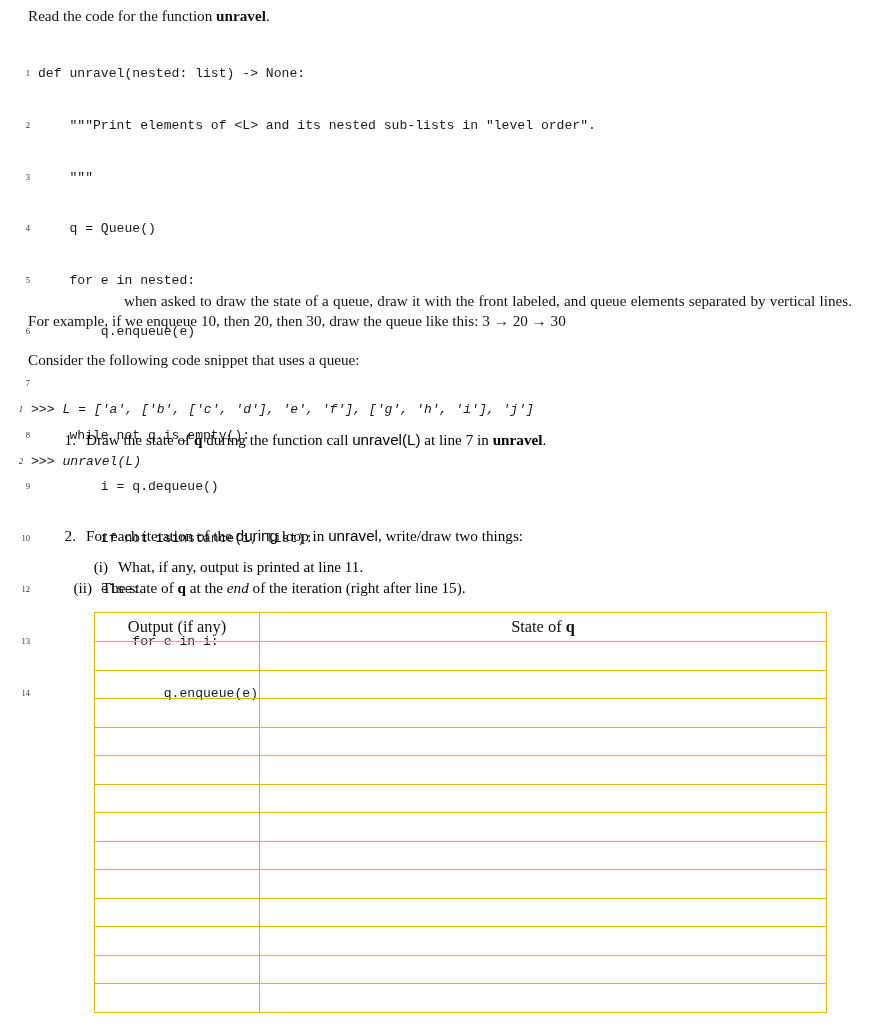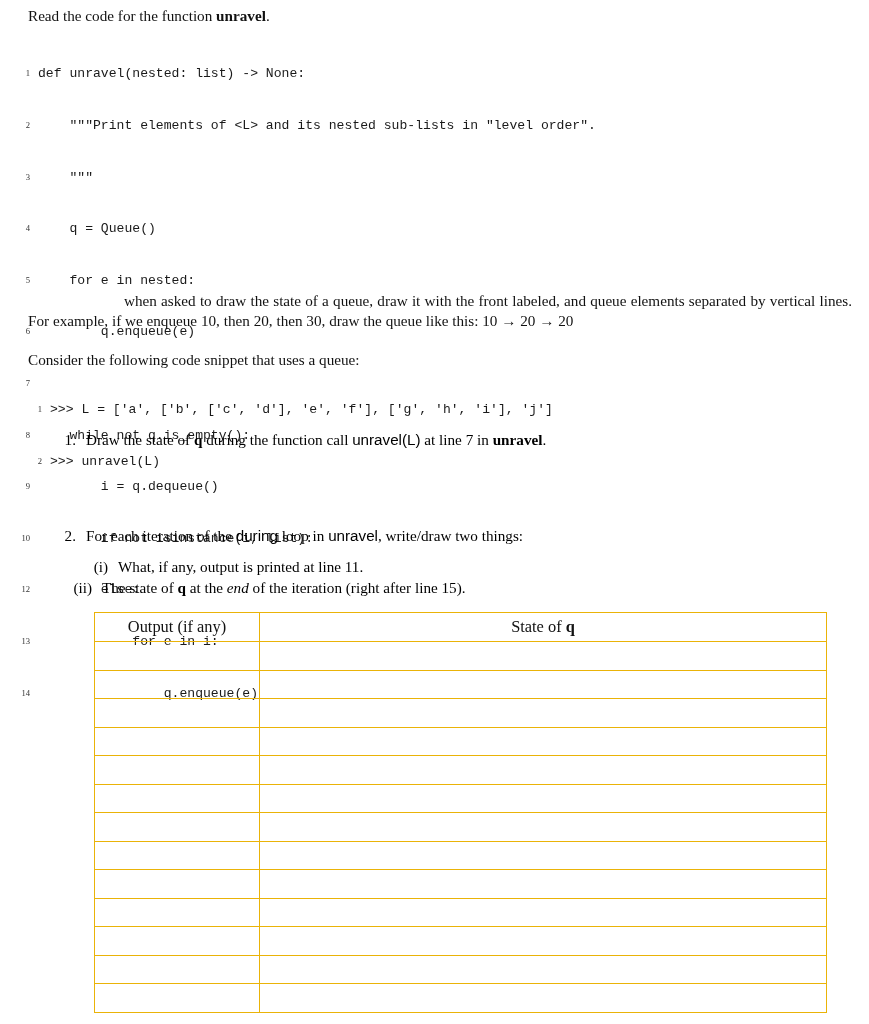--- a/index.html
+++ b/index.html
@@ -71,21 +71,21 @@
     position: relative;
     top: -1px;
   }
   .listing .code {
     display: inline-block;
     padding-left: 8px;
     white-space: pre;
   }
 
   #listing-unravel { left: 10px; top: 31px; }
-  #listing-snippet { left: 22px; top: 367px; }
+  #listing-snippet { left: 3px; top: 367px; font-style: italic; }
 
   
   .para {
     position: absolute;
     font-family: "Liberation Serif", "DejaVu Serif", serif;
     font-size: 15.2px;
     line-height: 19.6px;
     color: #111111;
   }
   #para-queue-note {
@@ -179,21 +179,21 @@
     <span class="row"><span class="lno">8</span><span class="code">    while not q.is_empty():</span></span>
     <span class="row"><span class="lno">9</span><span class="code">        i = q.dequeue()</span></span>
     <span class="row"><span class="lno">10</span><span class="code">        if not isinstance(i, list):</span></span>
     <span class="row"><span class="lno">12</span><span class="code">        else:</span></span>
     <span class="row"><span class="lno">13</span><span class="code">            for e in i:</span></span>
     <span class="row"><span class="lno">14</span><span class="code">                q.enqueue(e)</span></span>
   </div>
 
   <div class="para" id="para-queue-note">
     <span class="lead-gap"></span><span>when asked to draw the state of a queue, draw it with the front labeled, and queue elements separated by</span>
-    <span>vertical lines. For example, if we enqueue 10, then 20, then 30, draw the queue like this: </span><span>10 → 20 → 20</span>
+    <span>vertical lines. For example, if we enqueue 10, then 20, then 30, draw the queue like this: </span><span>3 → 20 → 30</span>
   </div>
 
   <div class="para" id="para-consider">Consider the following code snippet that uses a queue:</div>
 
   <div class="listing" id="listing-snippet">
     <span class="row"><span class="lno">1</span><span class="code">&gt;&gt;&gt; L = ['a', ['b', ['c', 'd'], 'e', 'f'], ['g', 'h', 'i'], 'j']</span></span>
     <span class="row"><span class="lno">2</span><span class="code">&gt;&gt;&gt; unravel(L)</span></span>
   </div>
 
   <div class="qitem" id="q1">

